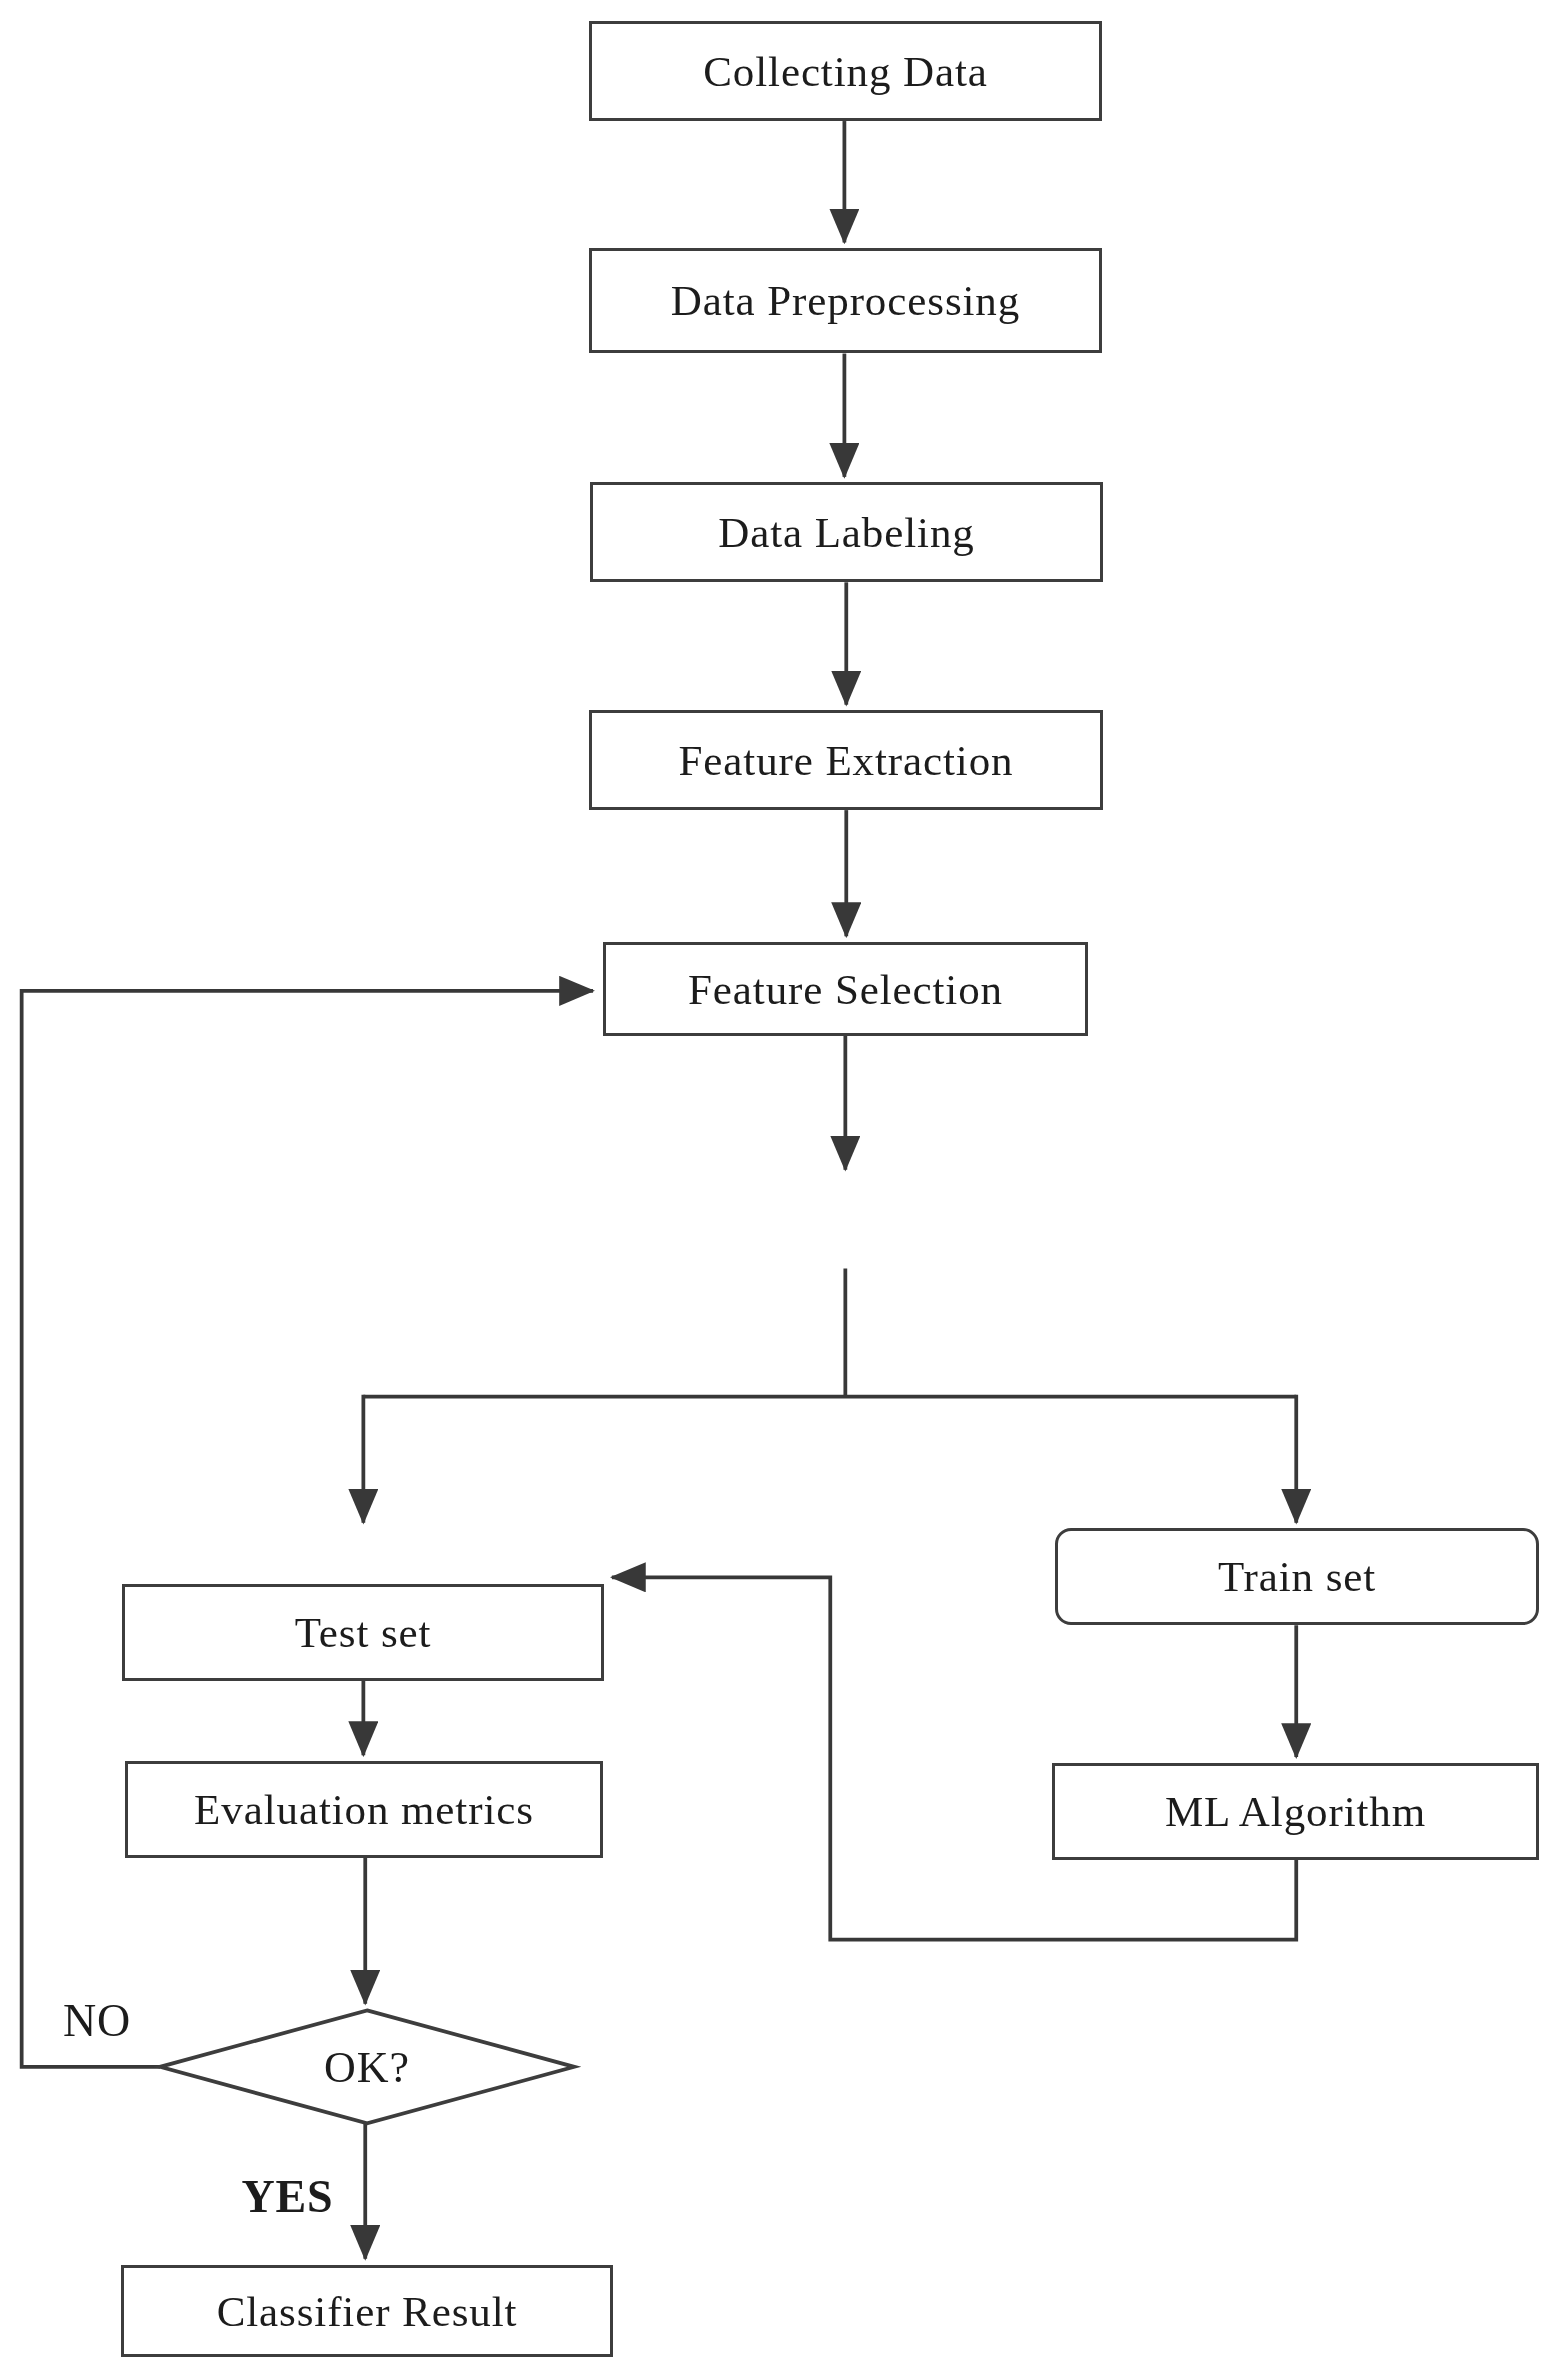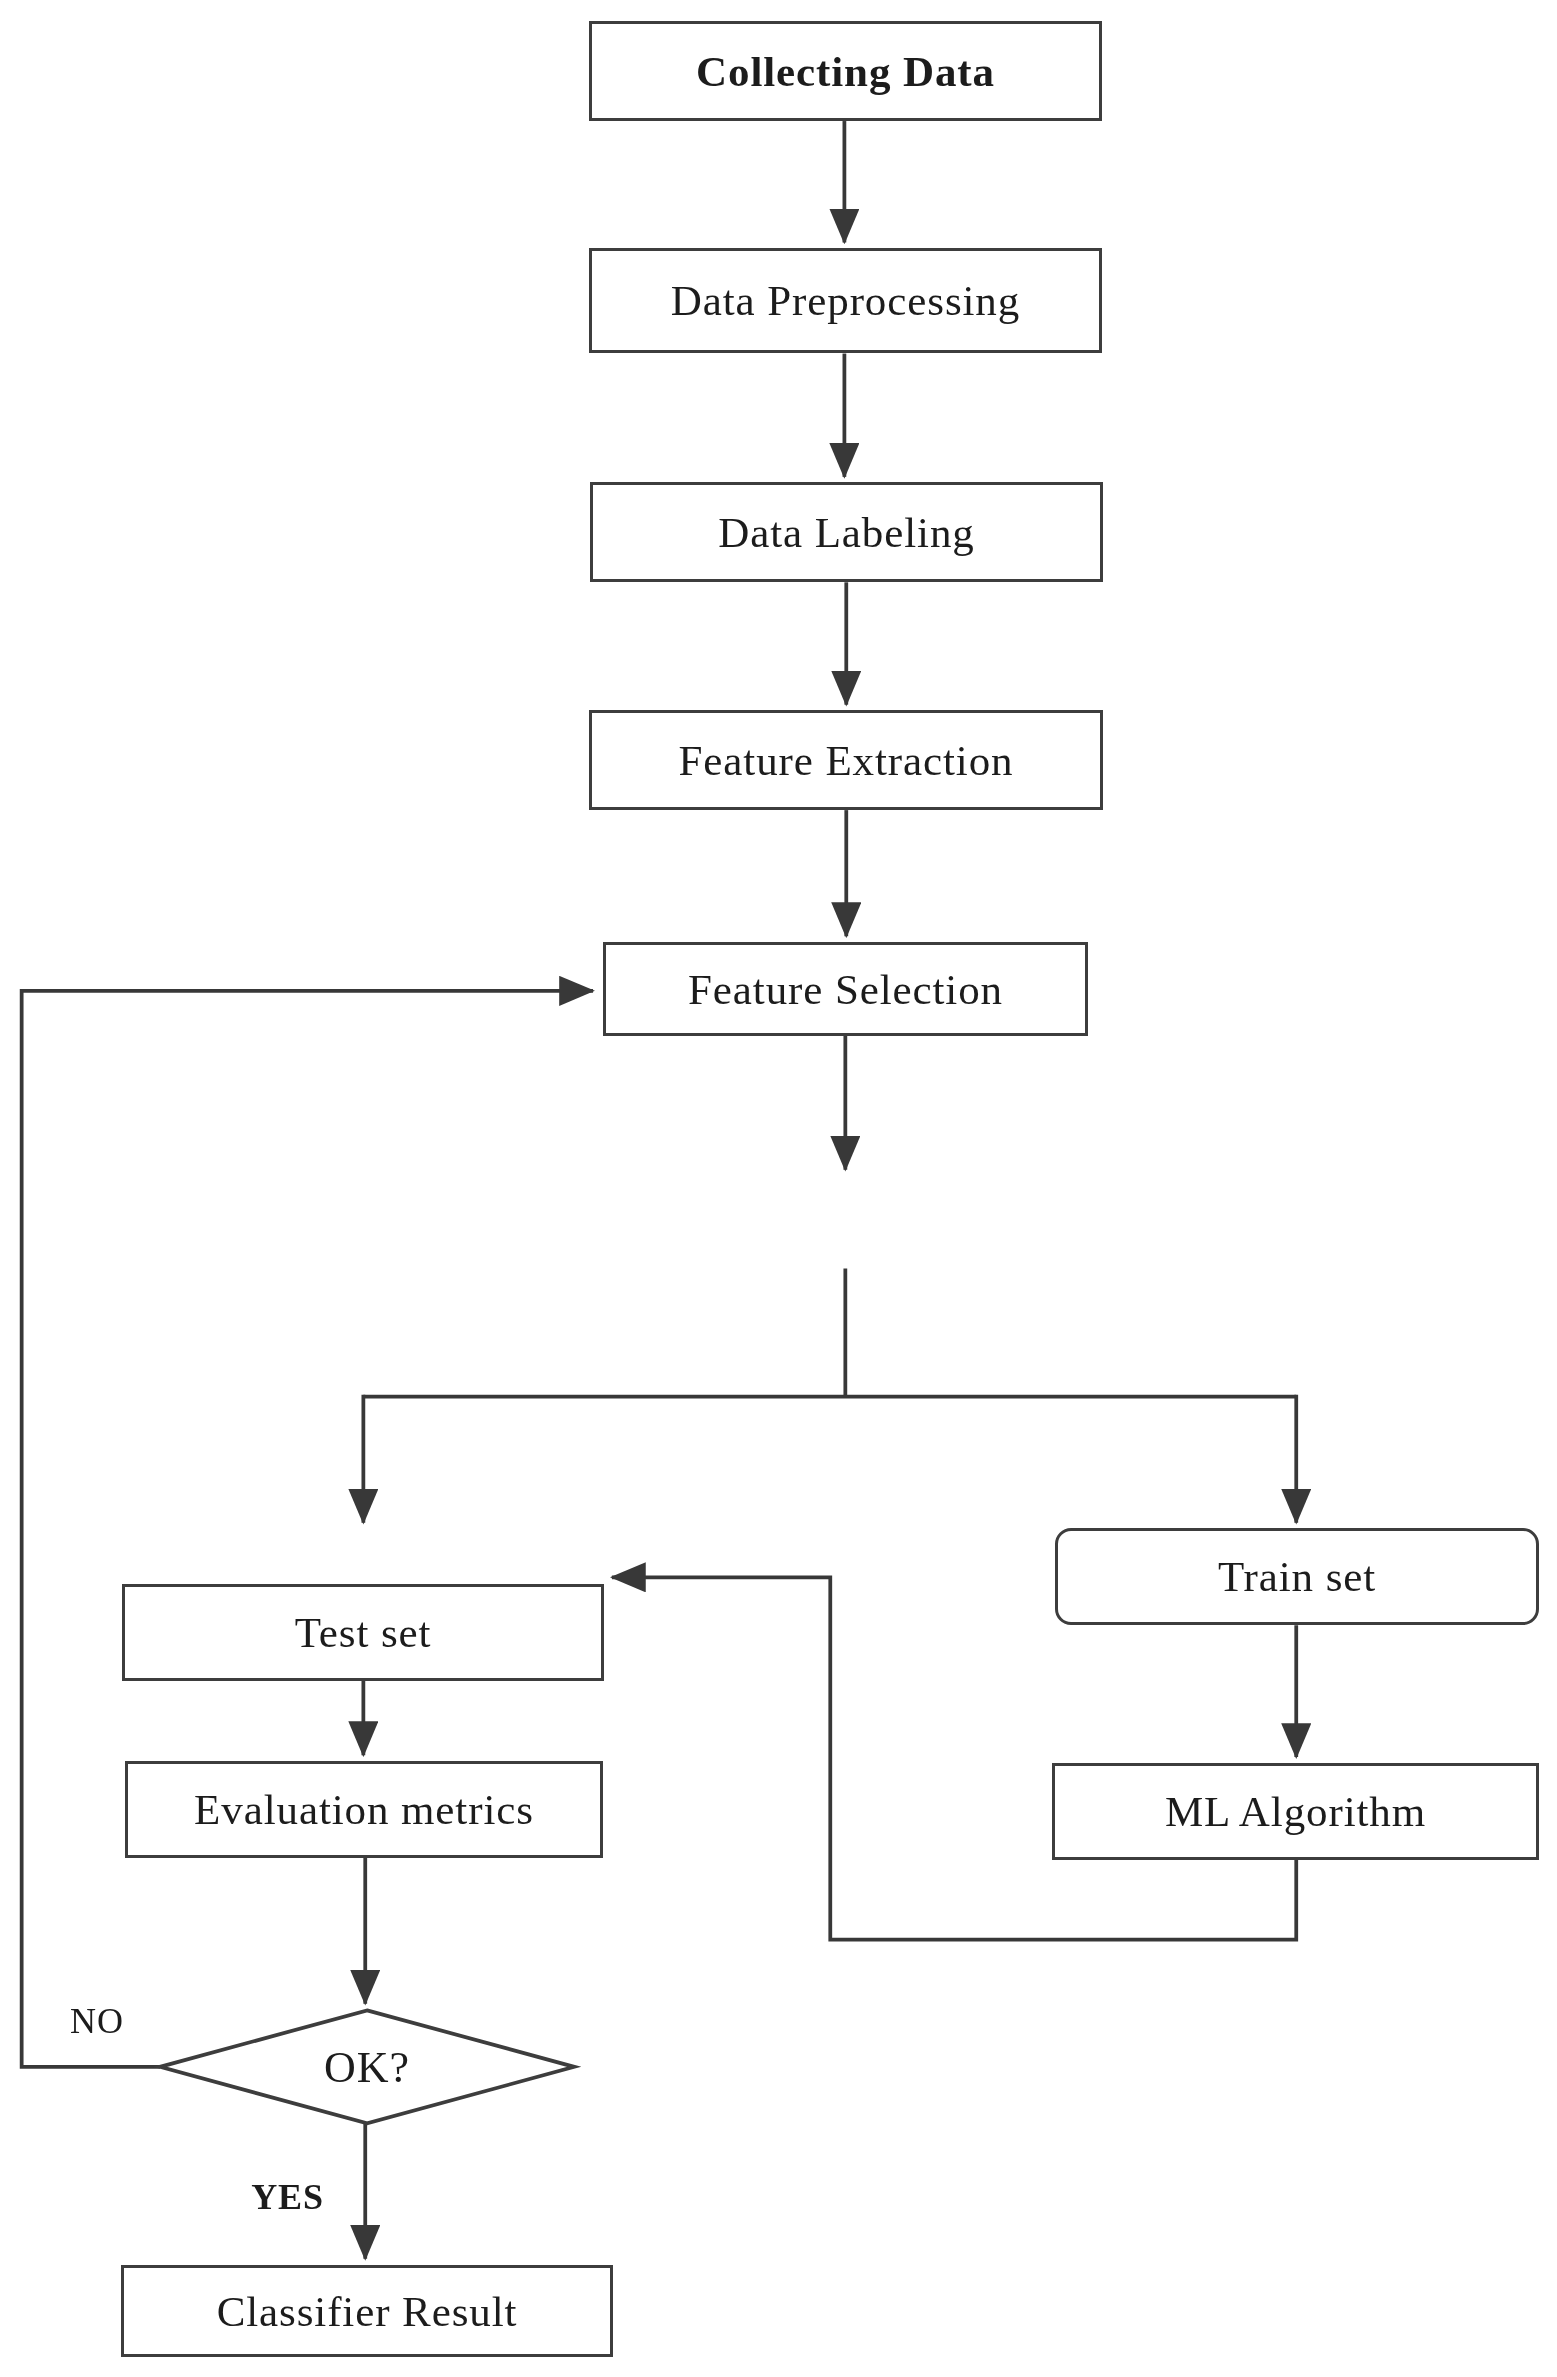--- a/index.html
+++ b/index.html
@@ -33,21 +33,21 @@
     font-size: 43px;
     color: var(--text, #1c1c1c);
     letter-spacing: 0.9px;
     white-space: nowrap;
   }
   .edge-label {
     position: absolute;
     display: flex;
     align-items: center;
     justify-content: center;
-    font-size: 36px;
+    font-size: 46px;
     color: var(--text, #1c1c1c);
     letter-spacing: 0.9px;
     background: transparent;
   }
   .decision-label {
     position: absolute;
     display: flex;
     align-items: center;
     justify-content: center;
     font-size: 44px;
@@ -84,21 +84,21 @@
     <polyline points="1377,1975 1377,2060 882,2060 882,1675 650,1675" fill="none" stroke="#383838" stroke-width="4" marker-end="url(#ah)"></polyline>
 
     <line x1="388" y1="1973" x2="388" y2="2128" stroke="#383838" stroke-width="4" marker-end="url(#ah)"></line>
     <line x1="388" y1="2255" x2="388" y2="2399" stroke="#383838" stroke-width="4" marker-end="url(#ah)"></line>
 
     <polyline points="170,2195 23,2195 23,1052 630,1052" fill="none" stroke="#383838" stroke-width="4" marker-end="url(#ah)"></polyline>
 
     <polygon points="390,2135 610,2195 390,2255 170,2195" fill="#ffffff" stroke="#3d3d3d" stroke-width="4"></polygon>
   </svg>
 
-  <div class="node" style="left:589px; top:21px; width:513px; height:100px;font-weight:bold;">
+  <div class="node" style="left:589px; top:21px; width:513px; height:100px;">
     <span>Collecting Data</span>
   </div>
 
   <div class="node" style="left:589px; top:248px; width:513px; height:105px;">
     <span>Data Preprocessing</span>
   </div>
 
   <div class="node" style="left:590px; top:482px; width:513px; height:100px;">
     <span>Data Labeling</span>
   </div>

